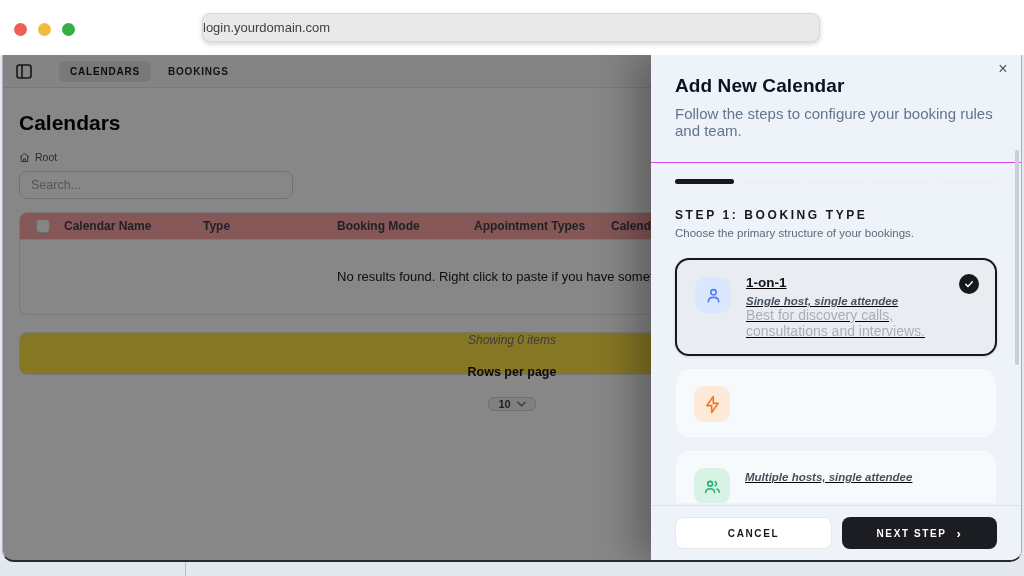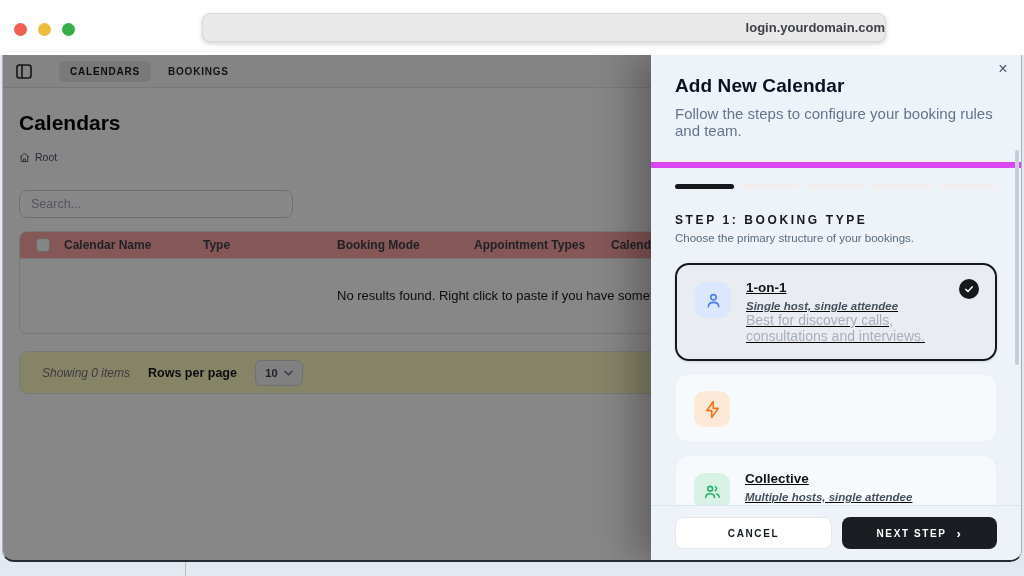--- a/index.html
+++ b/index.html
@@ -7,74 +7,74 @@
   body { font-family:"Liberation Sans", sans-serif; }
   .stage { position:relative; width:1024px; height:576px; background:#e4e8f1; overflow:hidden; }
 
   
   .chrome { position:absolute; top:0; left:0; right:0; height:55px; background:#ffffff; z-index:5; }
   .lights { position:absolute; top:23px; left:14px; display:flex; gap:11px; }
   .light { width:13px; height:13px; border-radius:50%; }
   .light.red { background:#f15e53; }
   .light.yellow { background:#eebd3b; }
   .light.green { background:#35ae46; }
-  .url-bar { position:absolute; left:202px; top:13px; width:684px; height:29px;
+  .url-bar { position:absolute; left:202px; top:13px; width:618px; height:29px;
     background:#e9e9ea; border:1px solid #d9d9db; border-radius:8px;
     box-shadow:0 2px 5px rgba(0,0,0,0.18);
-    display:flex; align-items:center; justify-content:flex-end;
-    font-size:13px; color:#3f3f46;font-weight:bold; }
+    display:flex; align-items:center; justify-content:flex-start;
+    font-size:13px; color:#3f3f46; }
 
   
   .window { position:absolute; left:2px; top:55px; width:1020px; height:507px;
     background:#ffffff; border-left:1px solid #a9aeb8; border-right:1px solid #a9aeb8;
     border-bottom:2px solid #262a31; border-radius:0 0 12px 12px; overflow:hidden; }
 
   .toolbar { position:relative; height:33px; background:#fafafa; border-bottom:1px solid #e4e4e7;
     display:flex; align-items:center; padding:0 12px; }
   .sidebar-toggle { width:18px; height:18px; display:flex; align-items:center; justify-content:center; color:#27272a; }
   .tabs { display:flex; gap:6px; margin-left:26px; }
   .tab { font-size:10px; font-weight:bold; letter-spacing:0.8px; color:#27272a;
     padding:5px 11px; border-radius:6px; }
   .tab.active { background:#e4e4e7; color:#18181b; }
 
   .content { position:relative; padding:0 16px; }
   .page-title { margin-top:23px; font-size:21px; font-weight:800; color:#09090b; }
   .breadcrumb { margin-top:16px; display:flex; align-items:center; gap:5px;
     font-size:10.5px; color:#52525b; }
-  .search-box { margin-top:27px; width:274px; height:28px; }
+  .search-box { margin-top:8px; width:274px; height:28px; }
   .search-box input { width:100%; height:100%; border:1px solid #d4d4d8; border-radius:8px;
     background:#fff; padding:0 11px; font-size:12.5px; color:#3f3f46;
     font-family:"Liberation Sans", sans-serif; outline:none; }
   .search-box input::placeholder { color:#a1a1aa; }
 
   .table { margin-top:13px; border:1px solid #e4e4e7; border-radius:8px; overflow:hidden; }
   .thead { position:relative; height:27px; background:#fca5a5; border-bottom:1px solid #e4e4e7;
     font-size:12px; font-weight:bold; color:#3f3f46; }
   .thead .cell { position:absolute; top:6px; white-space:nowrap; }
   .checkbox { position:absolute; left:16px; top:6px; width:14px; height:14px;
     border:1px solid #c9c9cf; border-radius:4px; background:#fbfbfc; }
   .empty-row { position:relative; height:74px; }
   .empty-msg { position:absolute; left:317px; top:29px; font-size:13px; color:#18181b; white-space:nowrap; }
 
   .pager { margin-top:17px; height:43px; border:1px solid #e4e4e7; border-radius:8px;
-    background:#fef9c3; display:flex; align-items:center; padding:0 22px; gap:18px; }
+    background:#fde047; display:flex; align-items:center; padding:0 30px; gap:18px;flex-direction:column; }
   .pager-summary { font-size:12px; font-style:italic; color:#71717a; }
   .rpp-label { font-size:12.5px; font-weight:bold; color:#18181b; }
   .rpp-select { width:48px; height:26px; border:1px solid #d4d4d8; border-radius:6px;
     background:#f1f1f3; display:flex; align-items:center; justify-content:center; gap:6px;
     font-size:11px; font-weight:bold; color:#3f3f46; }
 
   .dim { position:absolute; inset:0; background:rgba(0,0,0,0.47); z-index:2; }
 
   
   .drawer { position:absolute; top:0; right:0; width:370px; height:100%;
     background:#edf3f8; z-index:3; box-shadow:-18px 0 36px rgba(0,0,0,0.28); }
   .drawer-close { position:absolute; top:4px; right:8px; font-size:16px; color:#475569;
     width:20px; height:20px; display:flex; align-items:center; justify-content:center; cursor:default; z-index:4; }
-  .drawer-header { padding:20px 24px 23px; border-bottom:6px solid #d946ef; }
+  .drawer-header { padding:20px 24px 23px; border-bottom:1px solid #d946ef; }
   .drawer-title { font-size:19px; font-weight:800; color:#0b1220; letter-spacing:0.1px; }
   .drawer-sub { margin-top:8px; font-size:15px; color:#64748b; }
 
   .drawer-body { position:relative; height:340px; padding:16px 24px 0; overflow:hidden; }
   .progress { display:flex; gap:7px; }
   .seg { flex:1; height:5px; border-radius:3px; background:#f4eef0; }
   .seg.done { background:#17181c; }
   .step-heading { margin-top:24px; font-size:12px; font-weight:800; letter-spacing:2.6px; color:#16181d; }
   .step-desc { margin-top:5px; font-size:11.5px; color:#5b6b7c; }
 
@@ -245,21 +245,20 @@
           <div class="card">
             <div class="icon-tile tile-green">
               <svg width="19" height="19" viewBox="0 0 24 24" fill="none" stroke="currentColor" stroke-width="2" stroke-linecap="round" stroke-linejoin="round">
                 <circle cx="9" cy="8.5" r="3"></circle>
                 <path d="M3.5 19.5c0-3.1 2.5-4.7 5.5-4.7s5.5 1.6 5.5 4.7"></path>
                 <path d="M15.5 5.9a3 3 0 010 5.2"></path>
                 <path d="M17.6 15.2c1.8.7 2.9 2 2.9 4.1"></path>
               </svg>
             </div>
             <div>
-              <div class="card-title">Collective</div>
               <div class="card-sub">Multiple hosts, single attendee</div>
 
             </div>
           </div>
 
         </div>
       </div>
 
       <div class="drawer-scrollbar"></div>
 

